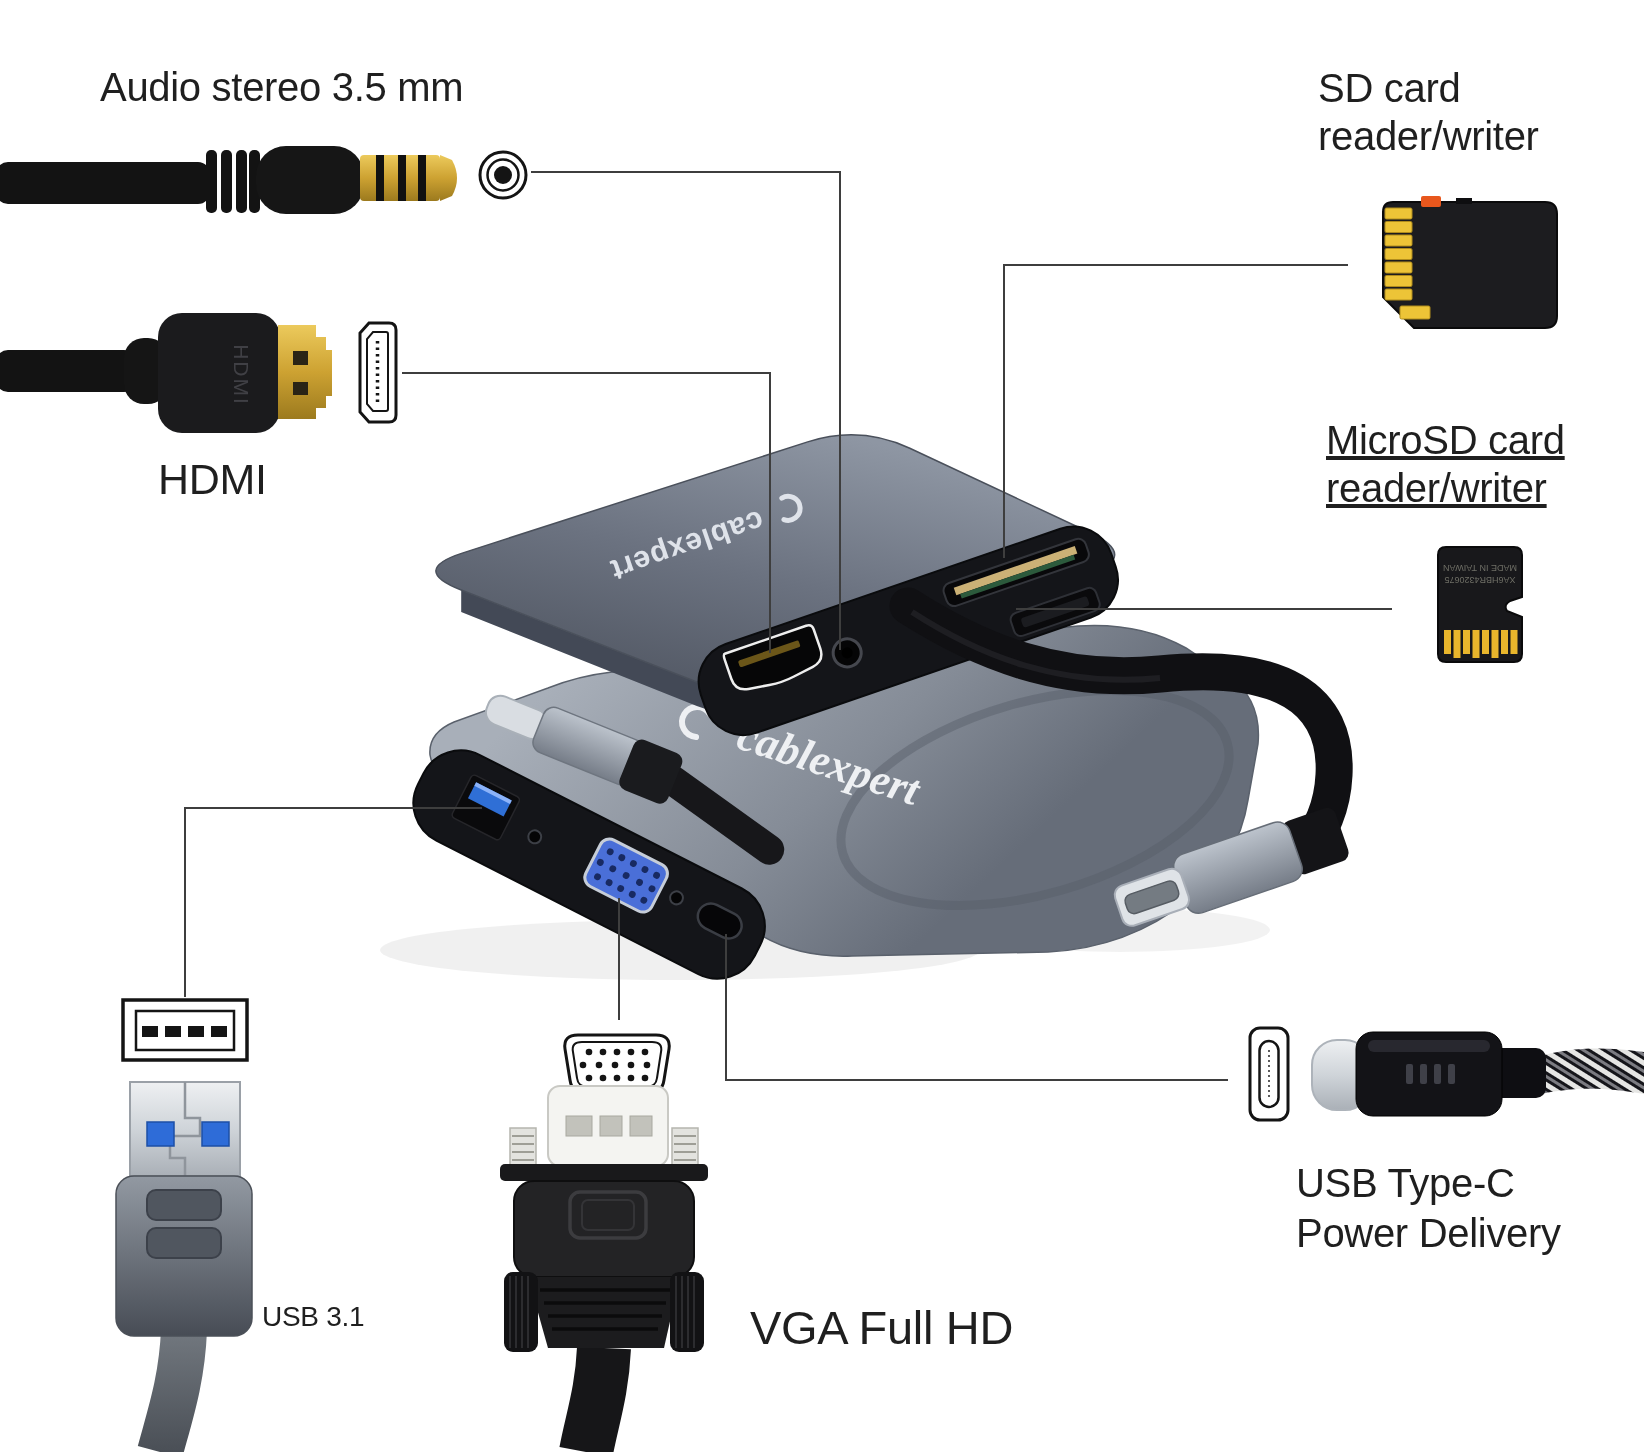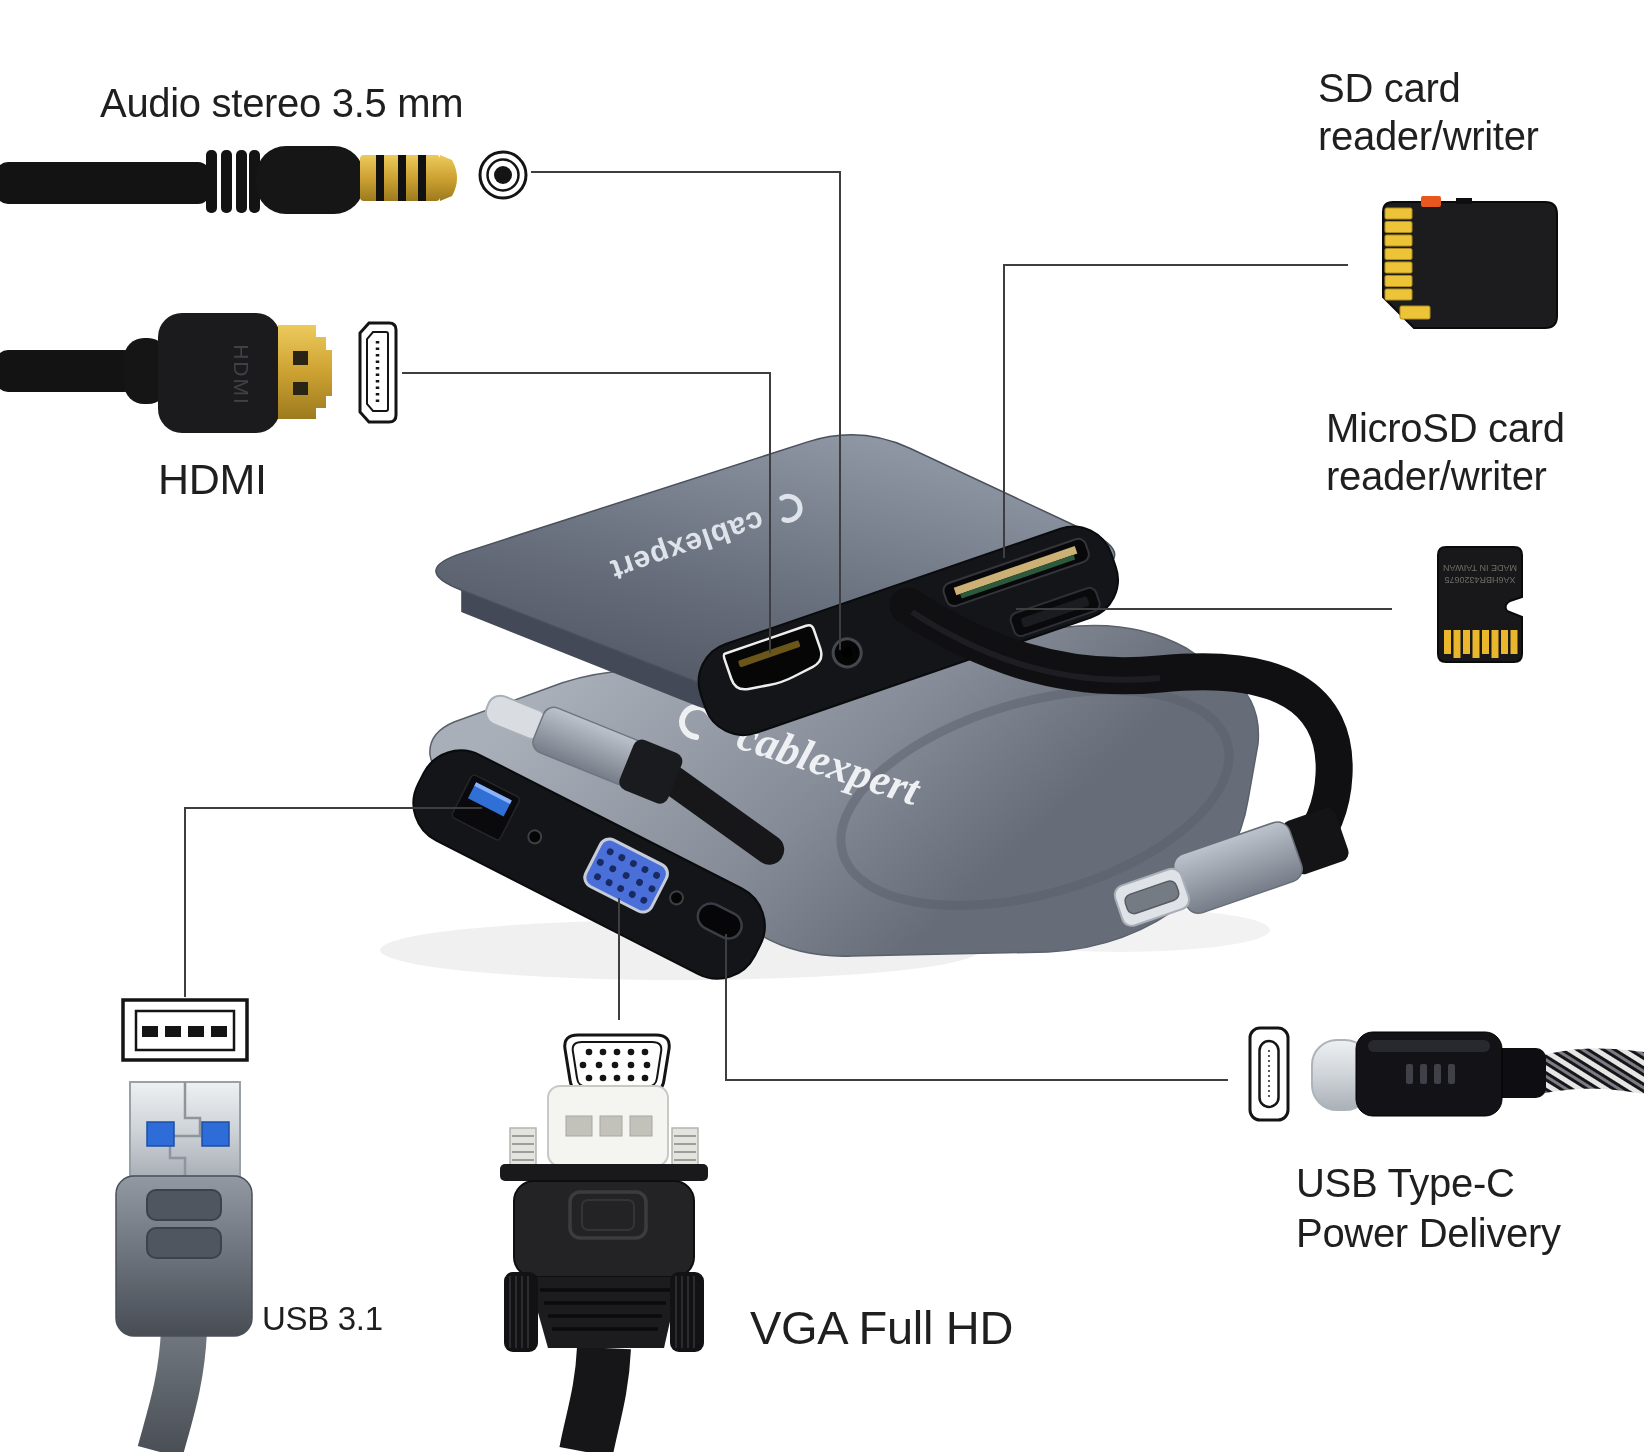--- a/index.html
+++ b/index.html
@@ -2,25 +2,25 @@
 <html><head>
 <meta charset="utf-8">
 <style>
   html,body{margin:0;padding:0;background:#fff;}
   #stage{position:relative;width:1644px;height:1452px;background:#ffffff;overflow:hidden;
          font-family:"Liberation Sans",sans-serif;}
   #gfx{position:absolute;left:0;top:0;}
   .lbl{position:absolute;color:#1f1f1f;font-size:40px;line-height:1.18;letter-spacing:-0.3px;}
   .lbl.center{}
   .lbl.two{line-height:48px;}
-  #lbl-audio{left:100px;top:80px;}
+  #lbl-audio{left:100px;top:64px;}
   #lbl-sd{left:1318px;top:64px;width:292px;}
   #lbl-hdmi{left:158px;top:454px;width:156px;font-size:43px;}
-  #lbl-microsd{left:1326px;top:404px;width:292px;}
-  #lbl-usb31{left:262px;top:1300px;font-size:33px;}
+  #lbl-microsd{left:1326px;top:416px;width:292px;text-decoration:underline;}
+  #lbl-usb31{left:262px;top:1300px;font-size:28px;}
   #lbl-vga{left:750px;top:1300px;font-size:47px;}
   #lbl-usbc{left:1296px;top:1158px;line-height:50px;}
 </style>
 </head>
 <body>
 
 <div id="stage">
 
 <svg id="gfx" width="1644" height="1452" viewBox="0 0 1644 1452">
   <defs>

